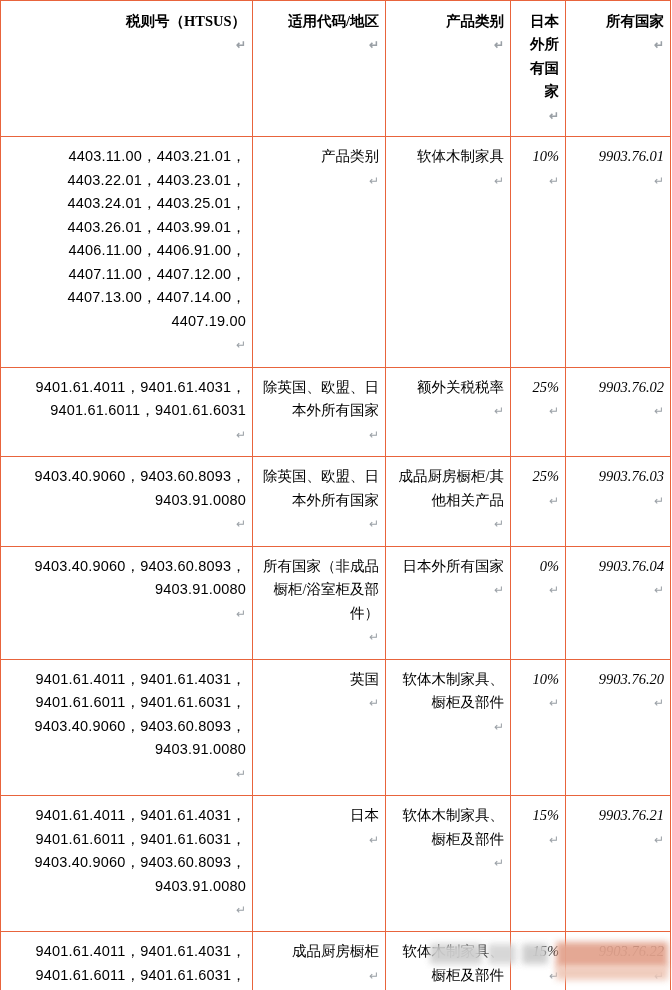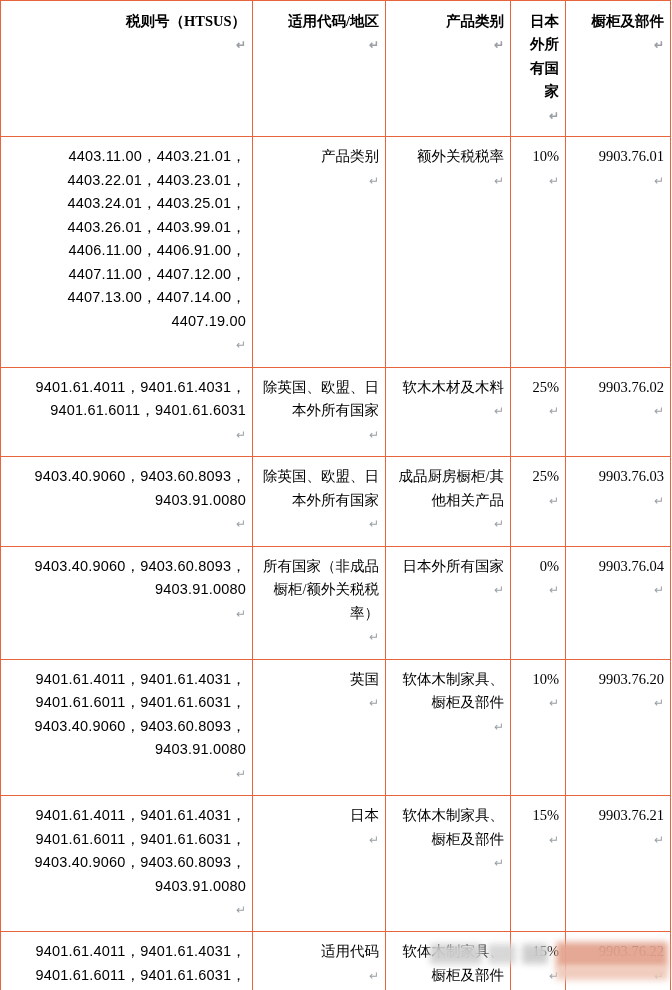--- a/index.html
+++ b/index.html
@@ -58,20 +58,21 @@
     color: #9aa0a6;
     vertical-align: baseline;
     letter-spacing: 0;
   }
   .codes {
     font-family: Liberation Sans, sans-serif;
     letter-spacing: 0.2px;
   }
   .num {
     font-family: "Liberation Serif", "DejaVu Serif", serif;
+    font-style: italic;
   }
   .cell-text {
     display: block;
     white-space: pre-wrap;
     word-break: break-word;
   }
   
   .redact {
     position: absolute;
     background: #d8d8d8;
@@ -96,48 +97,48 @@
         <col class="c2">
         <col class="c3">
         <col class="c4">
     </colgroup>
     <thead>
       <tr>
         <th><span class="hdr-cell">税则号（HTSUS）</span><span class="pilcrow">↵</span></th>
         <th><span class="hdr-cell">适用代码/地区</span><span class="pilcrow">↵</span></th>
         <th><span class="hdr-cell">产品类别</span><span class="pilcrow">↵</span></th>
         <th><span class="hdr-cell">日本外所有国家</span><span class="pilcrow">↵</span></th>
-        <th><span class="hdr-cell">橱柜及部件</span><span class="pilcrow">↵</span></th>
+        <th><span class="hdr-cell">所有国家</span><span class="pilcrow">↵</span></th>
       </tr>
     </thead>
     <tbody>
       <tr>
         <td><span class="cell-text codes">4403.11.00，4403.21.01，4403.22.01，4403.23.01，4403.24.01，4403.25.01，4403.26.01，4403.99.01，4406.11.00，4406.91.00，4407.11.00，4407.12.00，4407.13.00，4407.14.00，4407.19.00</span><span class="pilcrow">↵</span></td>
         <td><span class="cell-text">产品类别</span><span class="pilcrow">↵</span></td>
-        <td><span class="cell-text">额外关税税率</span><span class="pilcrow">↵</span></td>
+        <td><span class="cell-text">软体木制家具</span><span class="pilcrow">↵</span></td>
         <td><span class="cell-text num">10%</span><span class="pilcrow">↵</span></td>
         <td><span class="cell-text num">9903.76.01</span><span class="pilcrow">↵</span></td>
       </tr>
       <tr>
         <td><span class="cell-text codes">9401.61.4011，9401.61.4031，9401.61.6011，9401.61.6031</span><span class="pilcrow">↵</span></td>
         <td><span class="cell-text">除英国、欧盟、日本外所有国家</span><span class="pilcrow">↵</span></td>
-        <td><span class="cell-text">软木木材及木料</span><span class="pilcrow">↵</span></td>
+        <td><span class="cell-text">额外关税税率</span><span class="pilcrow">↵</span></td>
         <td><span class="cell-text num">25%</span><span class="pilcrow">↵</span></td>
         <td><span class="cell-text num">9903.76.02</span><span class="pilcrow">↵</span></td>
       </tr>
       <tr>
         <td><span class="cell-text codes">9403.40.9060，9403.60.8093，9403.91.0080</span><span class="pilcrow">↵</span></td>
         <td><span class="cell-text">除英国、欧盟、日本外所有国家</span><span class="pilcrow">↵</span></td>
         <td><span class="cell-text">成品厨房橱柜/其他相关产品</span><span class="pilcrow">↵</span></td>
         <td><span class="cell-text num">25%</span><span class="pilcrow">↵</span></td>
         <td><span class="cell-text num">9903.76.03</span><span class="pilcrow">↵</span></td>
       </tr>
       <tr>
         <td><span class="cell-text codes">9403.40.9060，9403.60.8093，9403.91.0080</span><span class="pilcrow">↵</span></td>
-        <td><span class="cell-text">所有国家（非成品橱柜/额外关税税率）</span><span class="pilcrow">↵</span></td>
+        <td><span class="cell-text">所有国家（非成品橱柜/浴室柜及部件）</span><span class="pilcrow">↵</span></td>
         <td><span class="cell-text">日本外所有国家</span><span class="pilcrow">↵</span></td>
         <td><span class="cell-text num">0%</span><span class="pilcrow">↵</span></td>
         <td><span class="cell-text num">9903.76.04</span><span class="pilcrow">↵</span></td>
       </tr>
       <tr>
         <td><span class="cell-text codes">9401.61.4011，9401.61.4031，9401.61.6011，9401.61.6031，9403.40.9060，9403.60.8093，9403.91.0080</span><span class="pilcrow">↵</span></td>
         <td><span class="cell-text">英国</span><span class="pilcrow">↵</span></td>
         <td><span class="cell-text">软体木制家具、橱柜及部件</span><span class="pilcrow">↵</span></td>
         <td><span class="cell-text num">10%</span><span class="pilcrow">↵</span></td>
         <td><span class="cell-text num">9903.76.20</span><span class="pilcrow">↵</span></td>
@@ -146,21 +147,21 @@
         <td><span class="cell-text codes">9401.61.4011，9401.61.4031，9401.61.6011，9401.61.6031，9403.40.9060，9403.60.8093，9403.91.0080</span><span class="pilcrow">↵</span></td>
         <td><span class="cell-text">日本</span><span class="pilcrow">↵</span></td>
         <td><span class="cell-text">软体木制家具、橱柜及部件</span><span class="pilcrow">↵</span></td>
         <td><span class="cell-text num">15%</span><span class="pilcrow">↵</span></td>
         <td><span class="cell-text num">9903.76.21</span><span class="pilcrow">↵</span></td>
       </tr>
       <tr>
         <td>
             <span class="cell-text codes">9401.61.4011，9401.61.4031，9401.61.6011，9401.61.6031，9403.40.9060，9403.60.8093，9403.91.0080</span>
           </td>
-        <td><span class="cell-text">适用代码</span><span class="pilcrow">↵</span></td>
+        <td><span class="cell-text">成品厨房橱柜</span><span class="pilcrow">↵</span></td>
         <td><span class="cell-text">软体木制家具、橱柜及部件</span><span class="pilcrow">↵</span></td>
         <td><span class="cell-text num">15%</span><span class="pilcrow">↵</span></td>
         <td><span class="cell-text num">9903.76.22</span><span class="pilcrow">↵</span></td>
       </tr>
     </tbody>
   </table>
 
   <div class="redact r1"></div>
   <div class="redact r2"></div>
   <div class="redact r3"></div>

